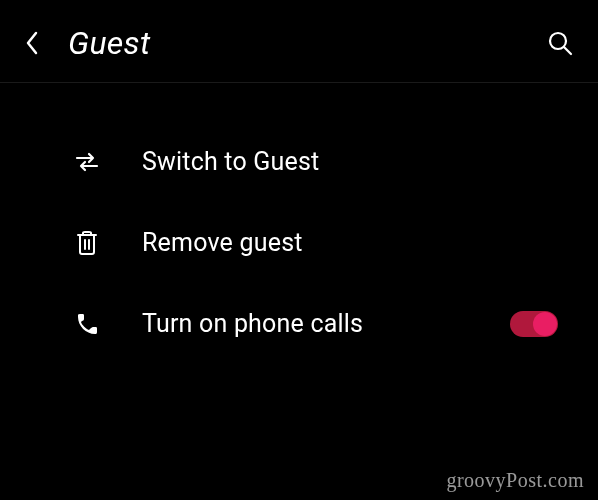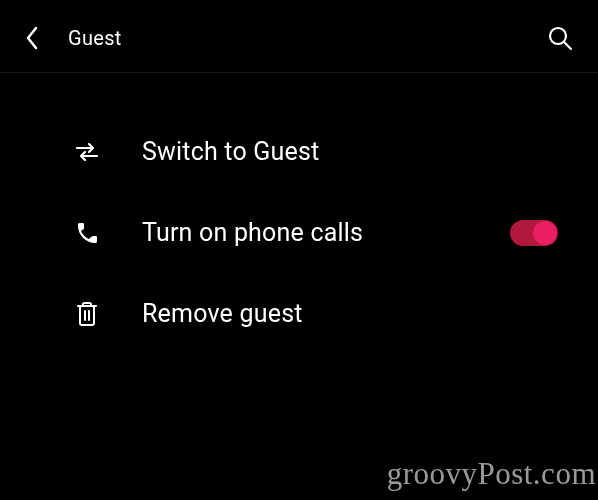--- a/index.html
+++ b/index.html
@@ -28,23 +28,24 @@
       align-items: center;
       gap: 28px;
     }
     .back-btn {
       display: flex;
       align-items: center;
       justify-content: center;
       cursor: pointer;
     }
     .title {
-      font-size: 20px;
+      font-size: 32px;
       font-weight: 400;
       letter-spacing: 0.3px;
+      font-style: italic;
     }
     .search-btn {
       display: flex;
       align-items: center;
       justify-content: center;
       cursor: pointer;
     }
     .list {
       padding: 38px 0 0 0;
     }
@@ -81,23 +82,23 @@
       height: 24px;
       background: #e91e63;
       border-radius: 50%;
       position: absolute;
       right: 1px;
       top: 1px;
     }
     .watermark {
       position: absolute;
       bottom: 8px;
-      right: 2px;
+      right: 14px;
       font-family: "Brush Script MT", cursive;
-      font-size: 31px;
+      font-size: 20px;
       color: rgba(255, 255, 255, 0.6);
       letter-spacing: 0.5px;
     }
     svg {
       display: block;
     }
   </style>
 </head>
 <body>
 
@@ -125,38 +126,38 @@
       <svg width="28" height="22" viewBox="0 0 28 22">
         <path d="M 4 7 L 20 7 M 16 3 L 20 7 L 16 11" stroke="#ffffff" stroke-width="2.2" fill="none" stroke-linecap="round" stroke-linejoin="round"></path>
         <path d="M 24 15 L 8 15 M 12 11 L 8 15 L 12 19" stroke="#ffffff" stroke-width="2.2" fill="none" stroke-linecap="round" stroke-linejoin="round"></path>
       </svg>
     </div>
     <div class="label">Switch to Guest</div>
   </div>
 
   <div class="list-item">
     <div class="icon-slot">
-      <svg width="24" height="24" viewBox="0 0 24 24">
-        <path d="M 3 3 C 3 3 3 2 5 2 L 8 2 C 9 2 9 3 9 4 L 9 7 C 9 8 8 9 7 9 L 6 10 C 7 13 11 17 14 18 L 15 17 C 16 16 17 15 18 15 L 21 15 C 22 15 22 16 22 17 L 22 20 C 22 22 21 22 20 22 C 11 22 3 14 3 5 Z" fill="#ffffff"></path>
-      </svg>
-    </div>
-    <div class="label">Turn on phone calls</div>
-    <div class="toggle">
-      <div class="toggle-knob"></div>
-    </div>
-  </div>
-
-  <div class="list-item">
-    <div class="icon-slot">
       <svg width="24" height="26" viewBox="0 0 24 26">
         <path d="M 3 5 L 21 5" stroke="#ffffff" stroke-width="2" stroke-linecap="round"></path>
         <path d="M 8 5 L 8 3 C 8 2 9 2 10 2 L 14 2 C 15 2 16 2 16 3 L 16 5" stroke="#ffffff" stroke-width="2" fill="none" stroke-linecap="round"></path>
         <path d="M 5 5 L 5 22 C 5 23 6 24 7 24 L 17 24 C 18 24 19 23 19 22 L 19 5" stroke="#ffffff" stroke-width="2" fill="none" stroke-linecap="round"></path>
         <line x1="10" y1="10" x2="10" y2="19" stroke="#ffffff" stroke-width="2" stroke-linecap="round"></line>
         <line x1="14" y1="10" x2="14" y2="19" stroke="#ffffff" stroke-width="2" stroke-linecap="round"></line>
       </svg>
     </div>
     <div class="label">Remove guest</div>
   </div>
 
+  <div class="list-item">
+    <div class="icon-slot">
+      <svg width="24" height="24" viewBox="0 0 24 24">
+        <path d="M 3 3 C 3 3 3 2 5 2 L 8 2 C 9 2 9 3 9 4 L 9 7 C 9 8 8 9 7 9 L 6 10 C 7 13 11 17 14 18 L 15 17 C 16 16 17 15 18 15 L 21 15 C 22 15 22 16 22 17 L 22 20 C 22 22 21 22 20 22 C 11 22 3 14 3 5 Z" fill="#ffffff"></path>
+      </svg>
+    </div>
+    <div class="label">Turn on phone calls</div>
+    <div class="toggle">
+      <div class="toggle-knob"></div>
+    </div>
+  </div>
+
 </div>
 
 <div class="watermark">groovyPost.com</div>
 
 </body></html>

